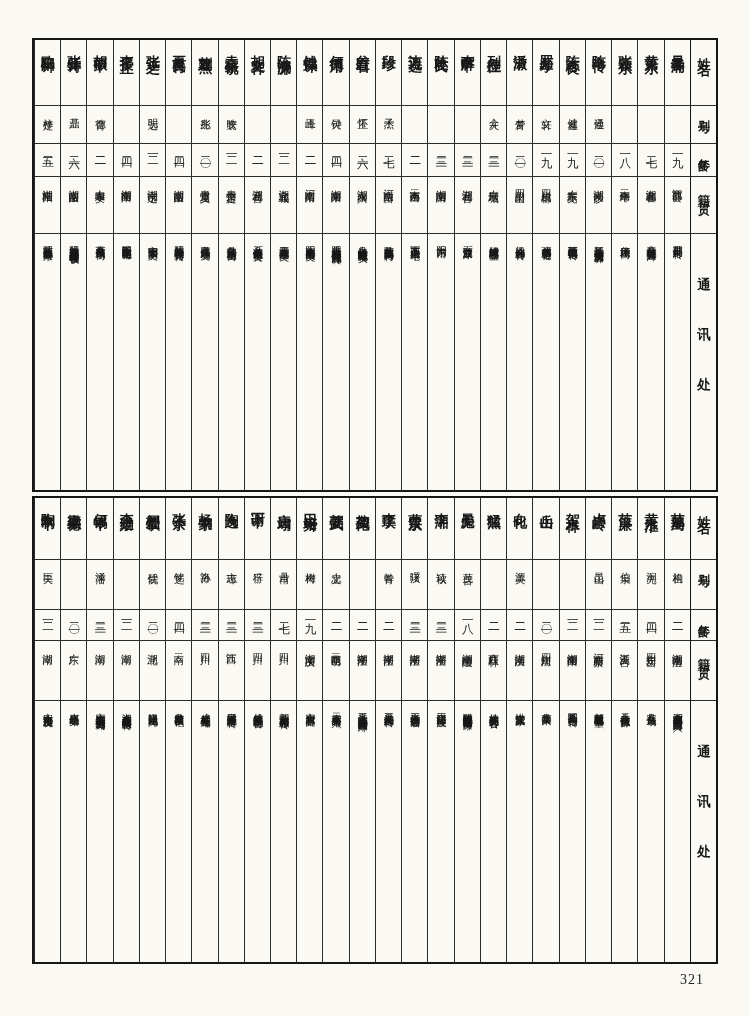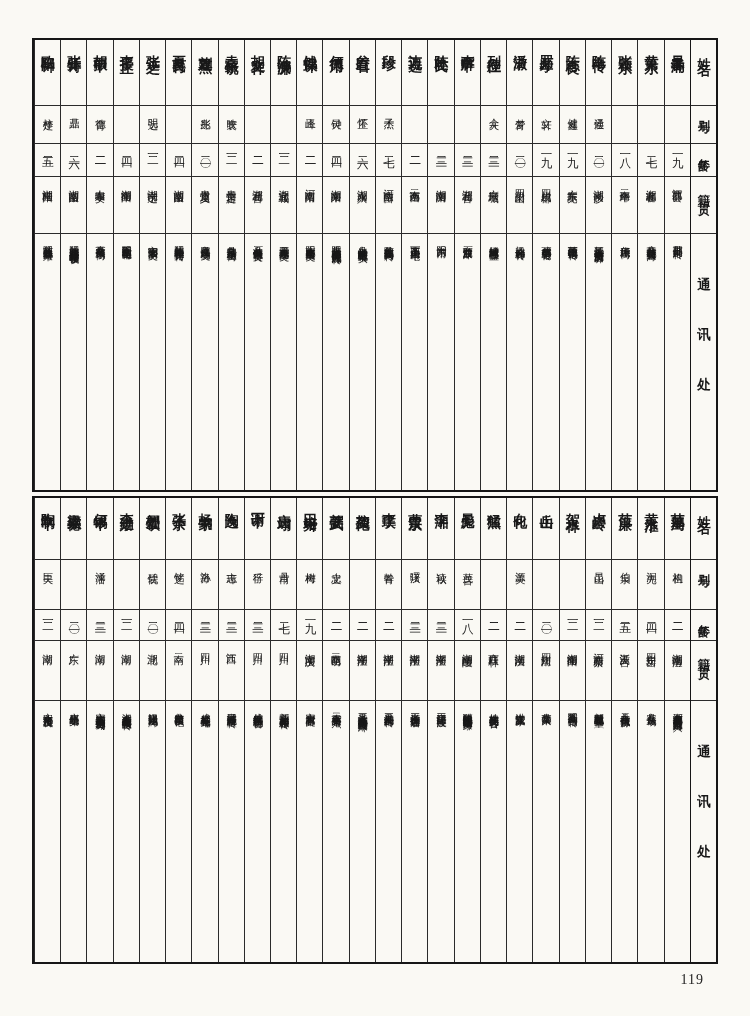--- a/index.html
+++ b/index.html
@@ -402,14 +402,14 @@
         <div class="cell address">广州小纸巷第三号</div>
       </div>
       <div class="col">
         <div class="cell name">陶制平</div>
         <div class="cell alias">巨夫</div>
         <div class="cell age">二一</div>
         <div class="cell origin">湖南</div>
         <div class="cell address">安化小淹市皮蛋茂转</div>
       </div>
     </div>
-  <div class="page-number">119</div>
+  <div class="page-number">321</div>
 </div>
 
 </body></html>

